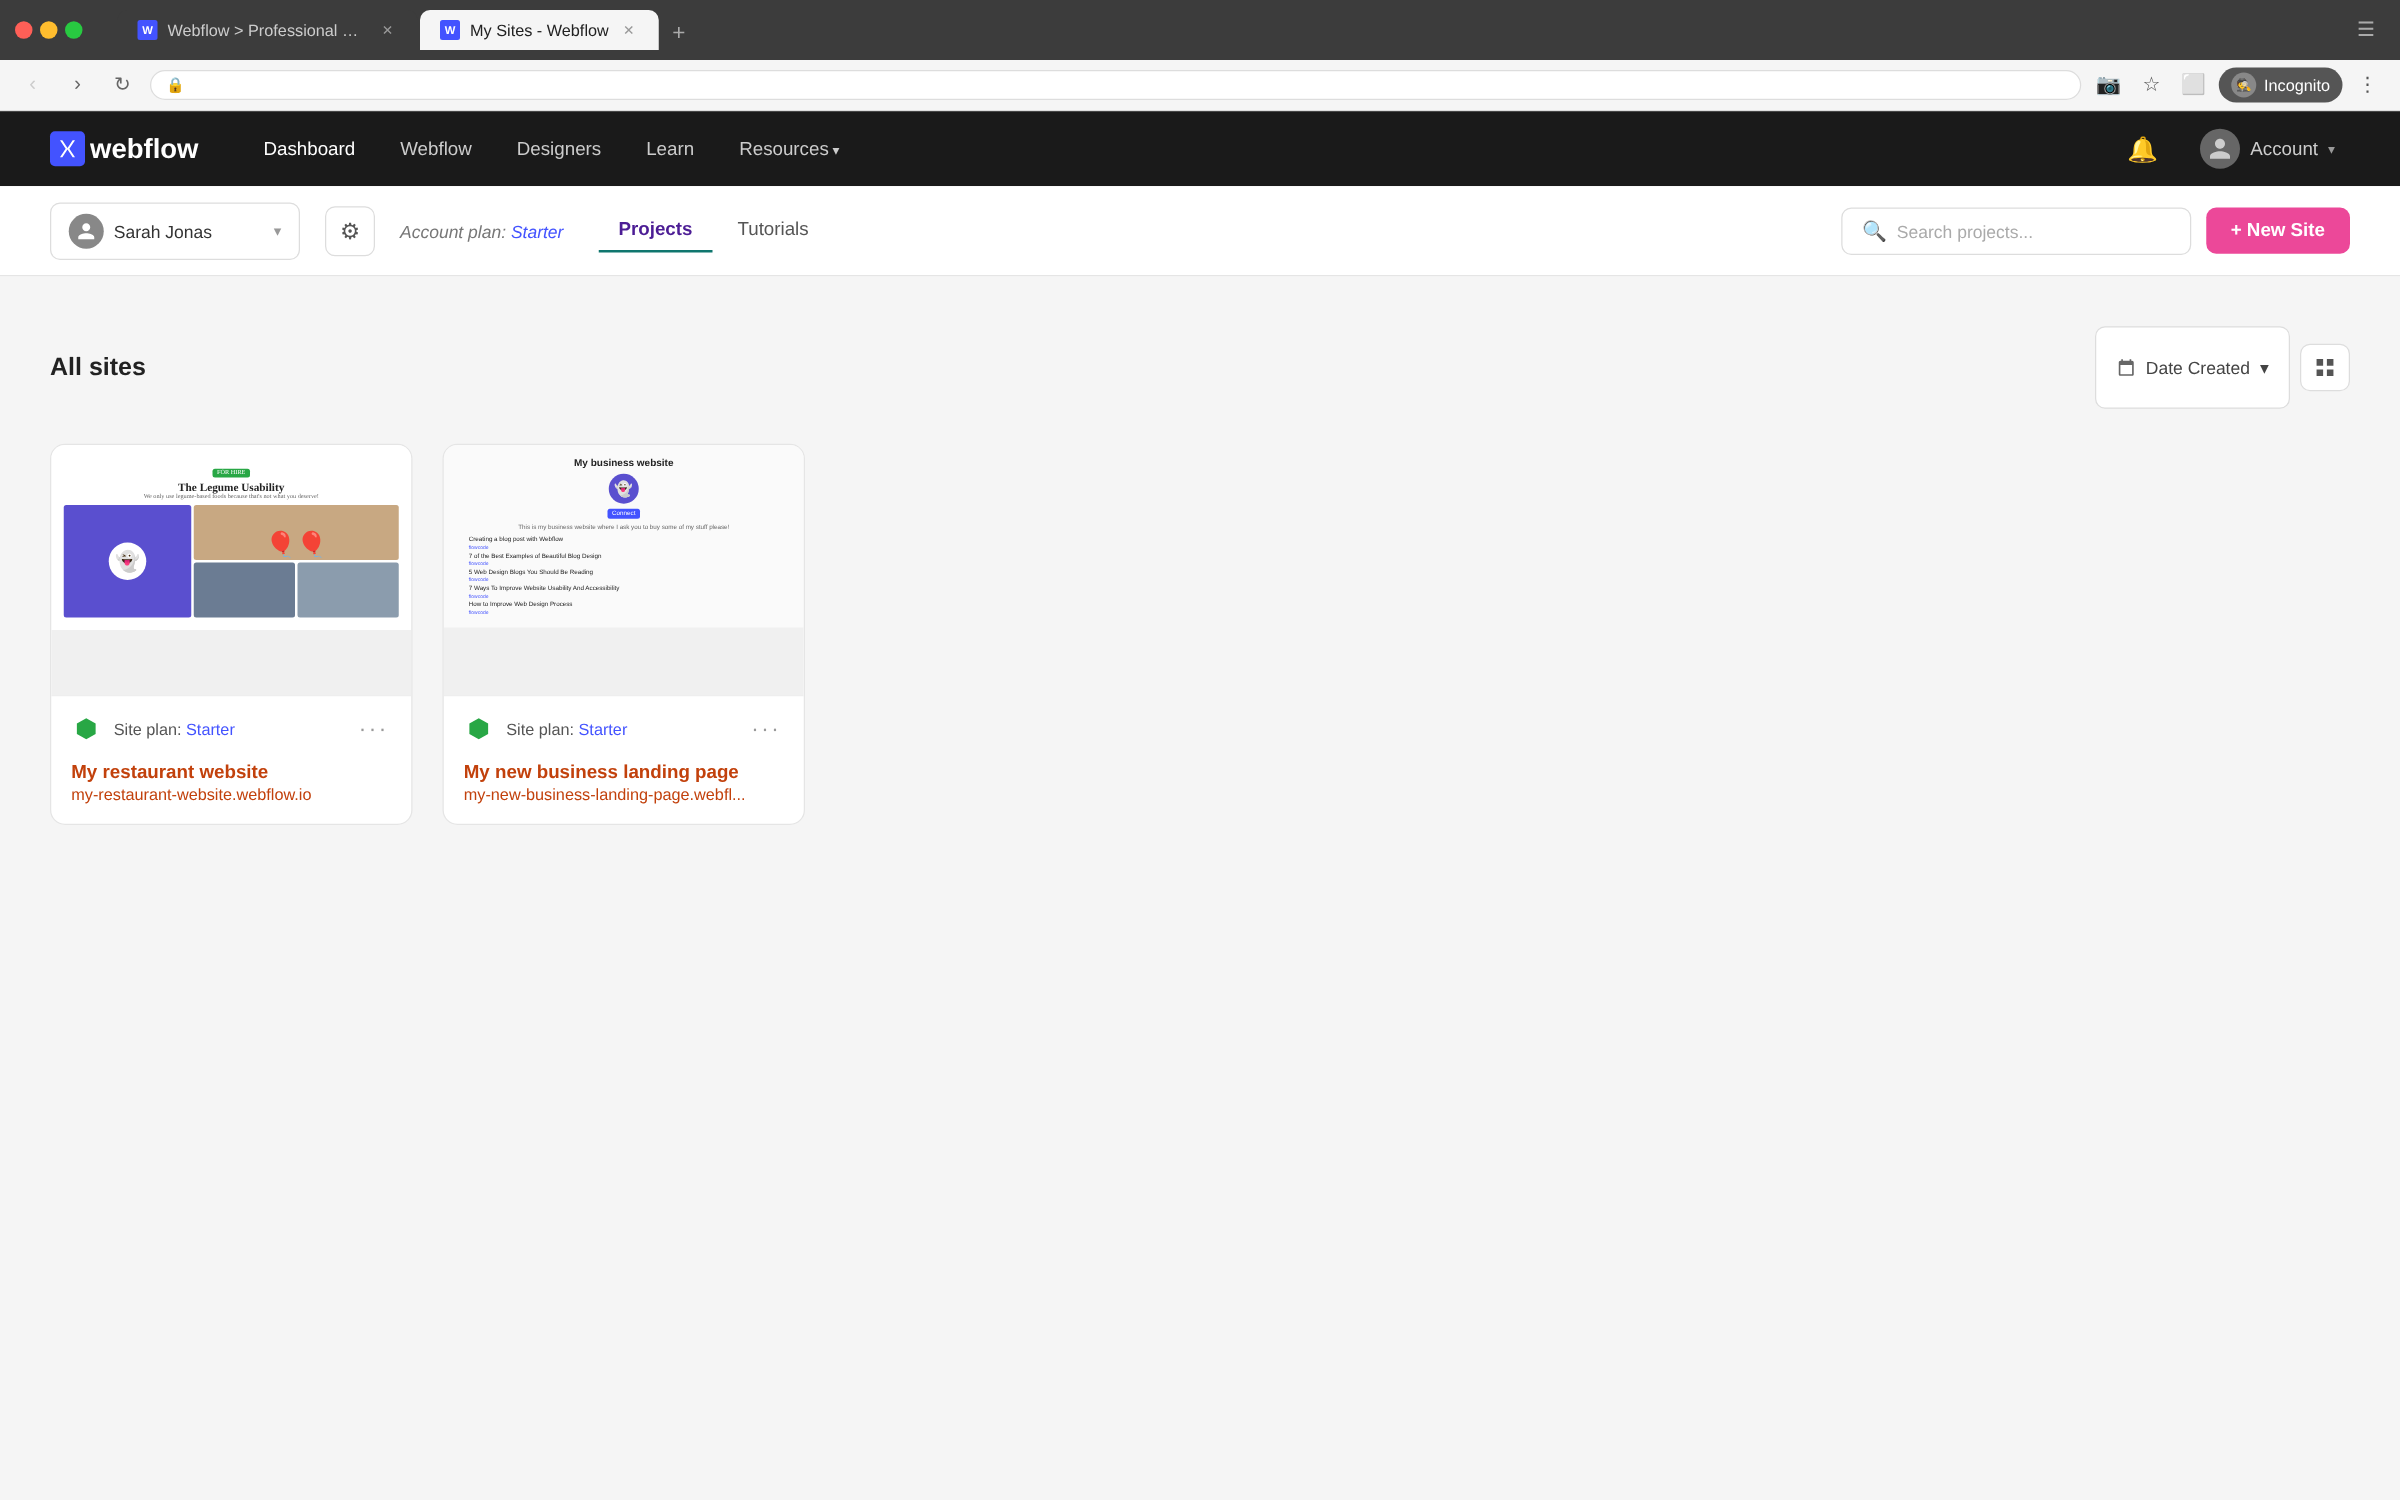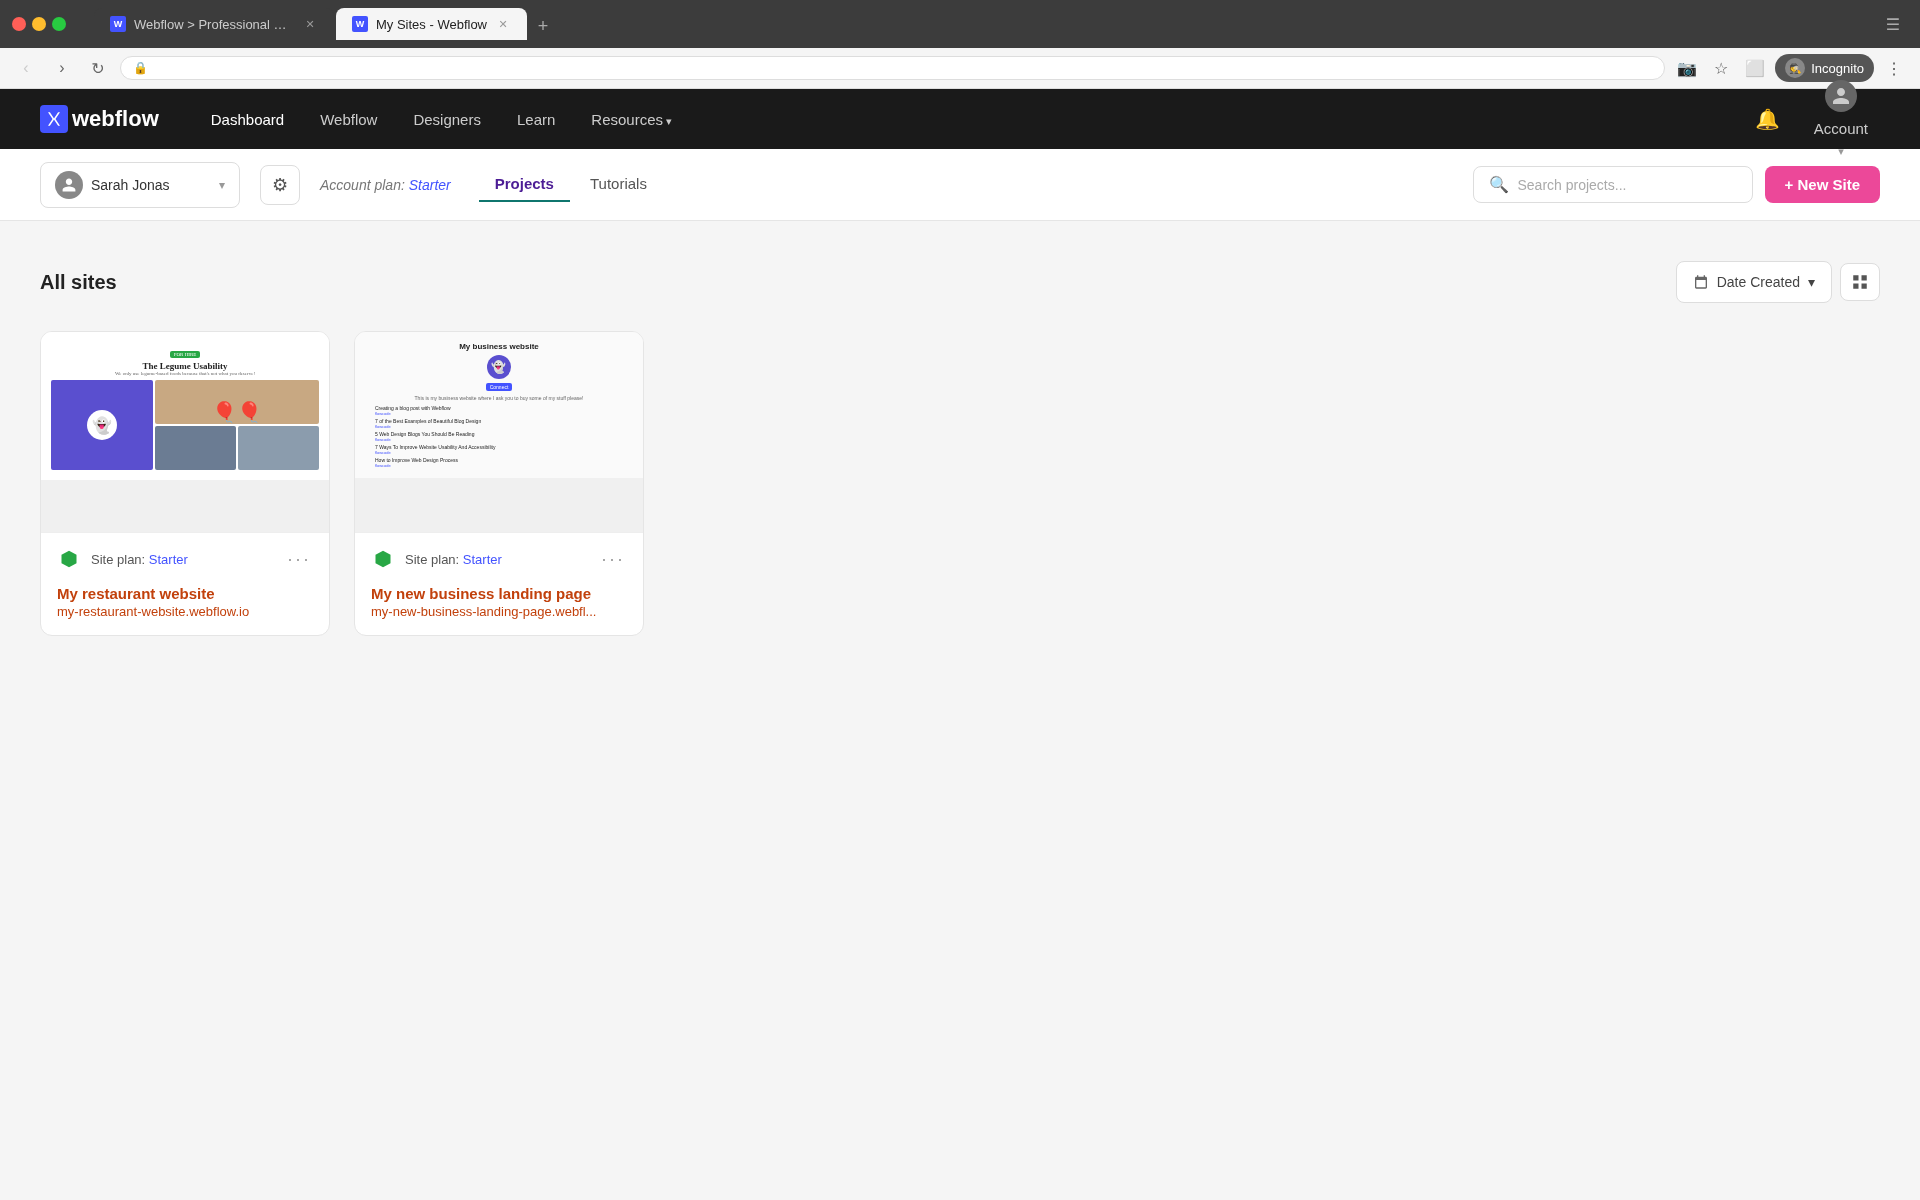--- a/index.html
+++ b/index.html
@@ -38,21 +38,21 @@
     .navbar { background: #1a1a1a; display: flex; align-items: center; padding: 0 40px; height: 60px; gap: 0; }
     .logo { color: white; font-size: 22px; font-weight: 700; margin-right: 36px; display: flex; align-items: center; gap: 4px; }
     .logo-icon { width: 28px; height: 28px; background: #4353ff; border-radius: 4px; display: flex; align-items: center; justify-content: center; }
     .logo-icon svg { fill: white; width: 18px; height: 18px; }
     .nav-links { display: flex; align-items: center; gap: 4px; }
     .nav-link { color: #ccc; font-size: 15px; padding: 8px 16px; cursor: pointer; border-radius: 6px; text-decoration: none; }
     .nav-link.active { color: white; }
     .nav-link.has-arrow::after { content: ' ▾'; font-size: 11px; }
     .navbar-right { margin-left: auto; display: flex; align-items: center; gap: 16px; }
     .notif-btn { width: 36px; height: 36px; display: flex; align-items: center; justify-content: center; color: #ccc; font-size: 20px; cursor: pointer; border-radius: 50%; }
-    .account-btn { display: flex; align-items: center; gap: 8px; color: #ccc; cursor: pointer; padding: 6px 12px; border-radius: 6px; flex-direction: column; }
+    .account-btn { display: flex; align-items: center; gap: 8px; color: #ccc; cursor: pointer; padding: 6px 12px; border-radius: 6px; }
     .account-avatar { width: 32px; height: 32px; border-radius: 50%; background: #666; display: flex; align-items: center; justify-content: center; overflow: hidden; }
     .account-label { font-size: 15px; color: #ccc; }
     .account-arrow { font-size: 11px; color: #999; }
 
     
     .content { background: #f5f5f5; padding: 0; }
 
     
     .sub-header { background: white; border-bottom: 1px solid #e5e5e5; padding: 0 40px; display: flex; align-items: center; height: 72px; gap: 20px; }
     .workspace-selector { display: flex; align-items: center; gap: 8px; border: 1px solid #ddd; border-radius: 8px; padding: 8px 14px; cursor: pointer; min-width: 200px; background: white; }
@@ -69,21 +69,21 @@
     .search-box { display: flex; align-items: center; gap: 8px; border: 1px solid #ddd; border-radius: 8px; padding: 8px 16px; background: white; min-width: 280px; cursor: text; }
     .search-icon { color: #999; font-size: 16px; }
     .search-placeholder { font-size: 14px; color: #aaa; }
     .new-site-btn { display: flex; align-items: center; gap: 8px; background: #ec4899; color: white; padding: 10px 20px; border-radius: 8px; font-size: 15px; font-weight: 600; cursor: pointer; border: none; white-space: nowrap; }
 
     
     .main { padding: 40px; }
     .all-sites-header { display: flex; align-items: center; justify-content: space-between; margin-bottom: 28px; }
     .all-sites-title { font-size: 20px; font-weight: 600; color: #222; }
     .sort-controls { display: flex; align-items: center; gap: 8px; }
-    .sort-btn { display: flex; align-items: center; gap: 8px; border: 1px solid #ddd; border-radius: 8px; padding: 12px 16px; background: white; cursor: pointer; font-size: 14px; color: #444; }
+    .sort-btn { display: flex; align-items: center; gap: 8px; border: 1px solid #ddd; border-radius: 8px; padding: 24px 16px; background: white; cursor: pointer; font-size: 14px; color: #444; }
     .sort-btn svg { width: 16px; height: 16px; fill: #666; }
     .view-toggle { width: 40px; height: 38px; display: flex; align-items: center; justify-content: center; border: 1px solid #ddd; border-radius: 8px; background: white; cursor: pointer; color: #555; font-size: 16px; }
 
     
     .sites-grid { display: flex; flex-wrap: wrap; gap: 24px; }
     .site-card { width: 290px; background: white; border-radius: 12px; overflow: hidden; border: 1px solid #e5e5e5; cursor: pointer; transition: box-shadow 0.2s; }
     .site-thumbnail { width: 100%; height: 200px; overflow: hidden; position: relative; background: #f0f0f0; }
     
     
     .restaurant-thumb { background: white; padding: 10px; font-family: Georgia, serif; }

